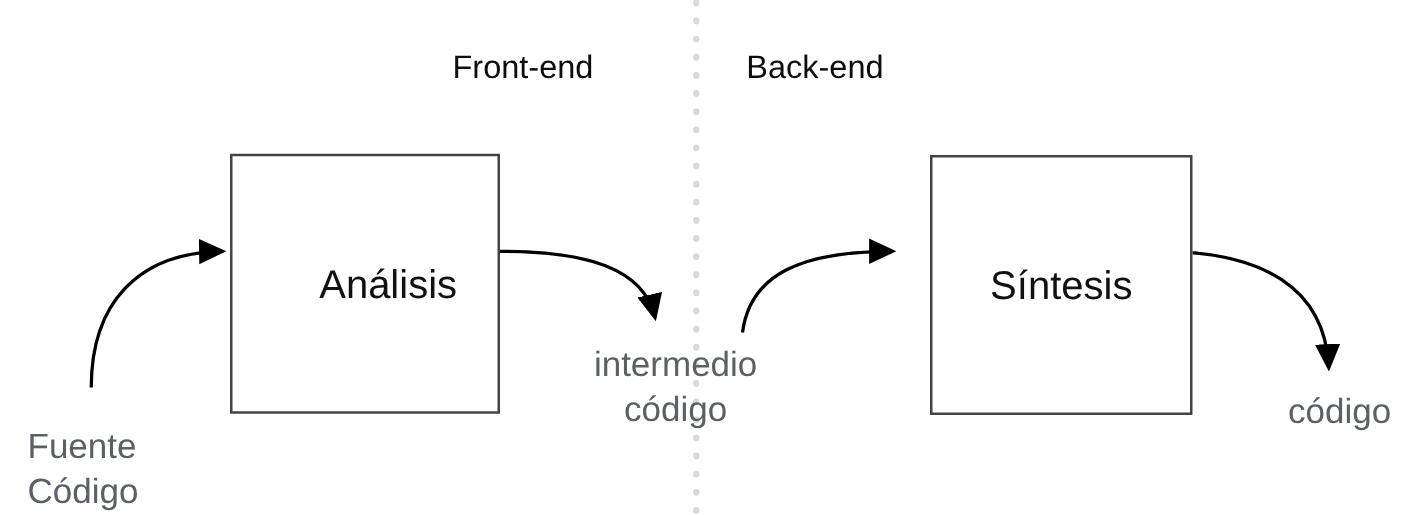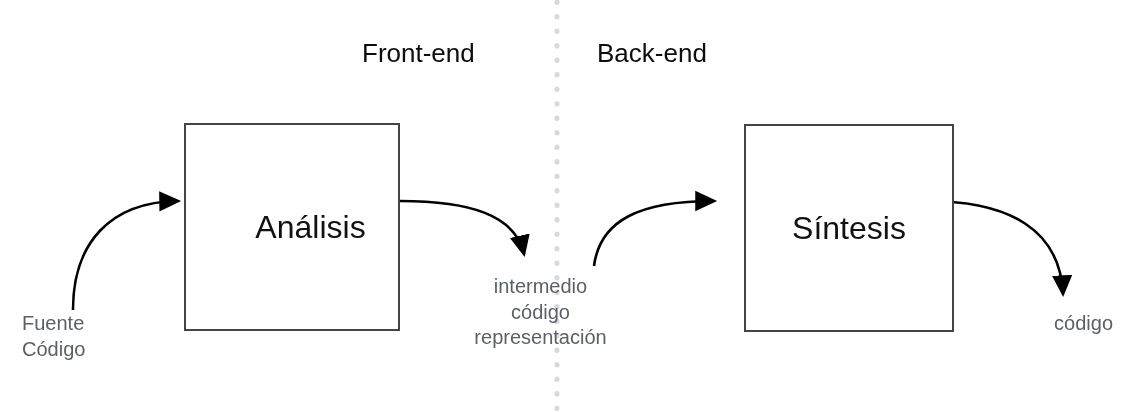--- a/index.html
+++ b/index.html
@@ -39,26 +39,26 @@
   }
   .section-title {
     position: absolute;
     font-size: 26px;
     color: #0d0d0d;
     line-height: 1;
     white-space: nowrap;
   }
   .side-label {
     position: absolute;
-    font-size: 20px;
+    font-size: 28px;
     color: #5b5f66;
     line-height: 1.28;
     white-space: nowrap;
   }
-  .side-label.left-align { text-align: left; }
+  .side-label.left-align { text-align: left; margin-top: 28px; }
   .side-label.right-align { text-align: right; }
   .side-label.center-align { text-align: center; }
   .side-label .line { display: block; }
   #box-analisis { left: 184px; top: 123px; width: 216px; height: 208px; padding-left: 37px; }
   #box-sintesis { left: 720px; top: 124px; width: 210px; height: 208px; margin-left: 24px; }
   #title-frontend { left: 362px; top: 40px; }
   #title-backend  { left: 597px; top: 40px; text-align: center; }
   #label-source   { left: 22px;  top: 311px; }
   #label-intermediate { left: 411px; top: 274px; width: 259px; }
   #label-machine  { right: 28px; top: 311px; }
@@ -112,20 +112,19 @@
   </div>
 
   <div class="side-label left-align" id="label-source">
     <span class="line">Fuente</span>
     <span class="line">Código</span>
   </div>
 
   <div class="side-label center-align" id="label-intermediate">
     <span class="line">intermedio</span>
     <span class="line">código</span>
-    <span class="line">representación</span>
   </div>
 
   <div class="side-label right-align" id="label-machine">
     <span class="line">código</span>
   </div>
 
 </div>
 
 </body></html>

